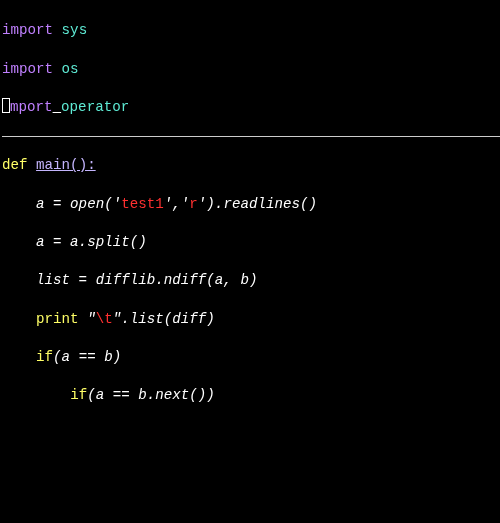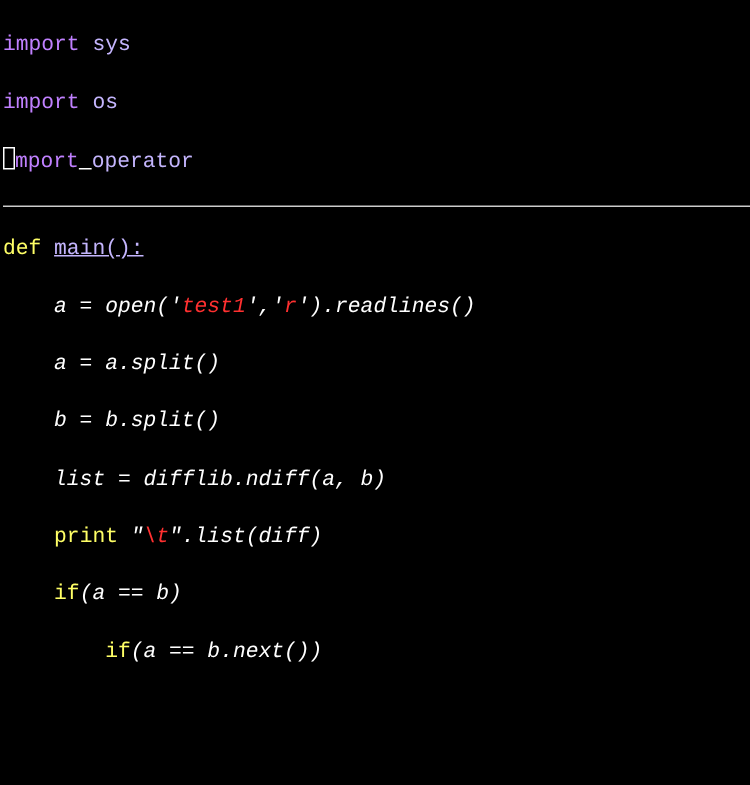--- a/index.html
+++ b/index.html
@@ -12,24 +12,24 @@
     line-height: 1.35;
     width: 500px;
     height: 523px;
     overflow: hidden;
   }
   .editor {
     padding: 2px 0 0 2px;
     white-space: pre;
   }
   .kw   { color: #c080ff; font-family: Liberation Mono, monospace; }     
-  .modn { color: #c4b5fd; }     
+  .modn { color: #5eead4; }     
   .func { color: #c4b5fd; text-decoration: underline; }     
   .wht  { color: #ffffff; font-style: italic; }     
-  .str  { color: #ff3030; font-style: italic; }     
+  .str  { color: #ff3030; }     
   .def  { color: #ffff66; }     
   .flow { color: #ffff66; }     
   .cursor-box {
     display: inline-block;
     border: 1px solid #fff;
     width: 8px;
     height: 15px;
     vertical-align: -2px;
     box-sizing: border-box;
   }
@@ -44,21 +44,20 @@
 <body>
 
 <div class="editor">
 <div><span class="kw">import</span> <span class="modn">sys</span></div>
 <div><span class="kw">import</span> <span class="modn">os</span></div>
 <div><span class="cursor-box"></span><span class="kw">mport</span><span class="wht" style="text-decoration:underline;"> </span><span class="modn">operator</span></div>
 <hr class="hr">
 <div><span class="def">def</span> <span class="func">main():</span></div>
 <div><span class="wht">    a = open(</span><span class="wht">'</span><span class="str">test1</span><span class="wht">'</span><span class="wht">,</span><span class="wht">'</span><span class="str">r</span><span class="wht">'</span><span class="wht">).readlines()</span></div>
 <div><span class="wht">    a = a.split()</span></div>
-<div><span class="wht">    b = b.split()</span></div>
 <div><span class="wht">    list = difflib.ndiff(a, b)</span></div>
 <div><span class="wht">    </span><span class="flow">print</span><span class="wht"> </span><span class="wht">"</span><span class="str">\t</span><span class="wht">"</span><span class="wht">.list(diff)</span></div>
 <div><span class="wht">    </span><span class="flow">if</span><span class="wht">(a == b)</span></div>
 <div><span class="wht">        </span><span class="flow">if</span><span class="wht">(a == b.next())</span></div>
 
 
 
 
 
 

